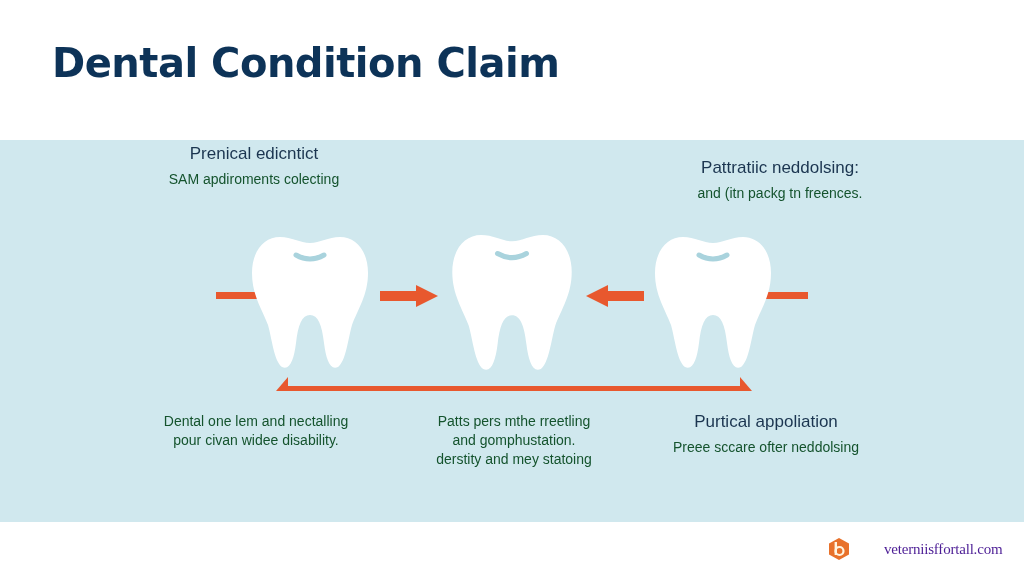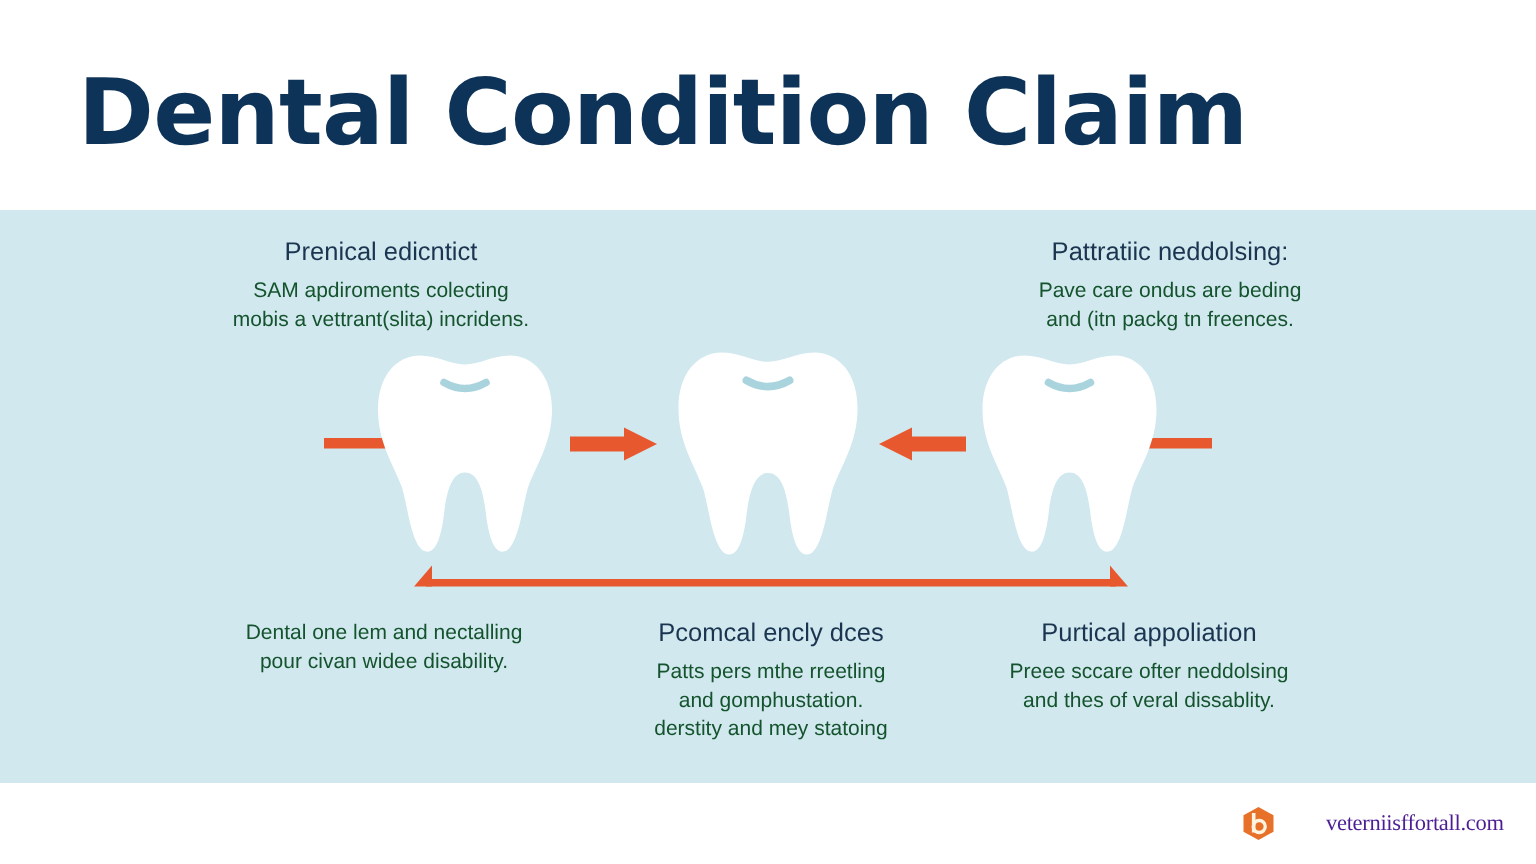--- a/index.html
+++ b/index.html
@@ -2,21 +2,21 @@
 <html><head>
   <meta charset="utf-8">
   <style>
     * { margin: 0; padding: 0; box-sizing: border-box; }
     html, body { width: 1024px; height: 576px; overflow: hidden; background: #ffffff; }
     body { position: relative; font-family: "Liberation Sans", "DejaVu Sans", sans-serif; }
 
     .title {
       position: absolute; left: 52px; top: 40px;
       font-family: "DejaVu Sans", sans-serif;
-      font-weight: bold; font-size: 61px; letter-spacing: -0.5px;
+      font-weight: bold; font-size: 40px; letter-spacing: -0.5px;
       color: #0d3358;
     }
 
     .panel {
       position: absolute; left: 0; top: 140px; width: 1024px; height: 382px;
       background: #d0e8ee;
     }
 
     .block { position: absolute; text-align: center; color: #1f3344; }
     .block .head { font-size: 17px; color: #1b3550; margin-bottom: 6px; }
@@ -39,29 +39,27 @@
       margin-left: 28px;
     }
   </style>
 </head>
 <body>
 
 <div class="title">Dental Condition Claim</div>
 
 <div class="panel"></div>
 
-<div class="block" style="left:128px; top:158px; width:252px;text-align:center;">
+<div class="block" style="left:128px; top:144px; width:252px;text-align:center;">
   <div class="head">Prenical edicntict</div>
   <div class="body">SAM apdiroments colecting</div>
-  <div class="body">mobis a vettrant(slita) incridens.</div>
 </div>
 
 <div class="block" style="left:656px; top:158px; width:248px;">
   <div class="head">Pattratiic neddolsing:</div>
-  <div class="body">Pave care ondus are beding</div>
   <div class="body">and (itn packg tn freences.</div>
 </div>
 
 <svg class="arrow" style="left:216px; top:290px;" width="60" height="12">
   <rect x="0" y="2" width="60" height="7" fill="#e8582e"></rect>
 </svg>
 
 <svg class="arrow" style="left:378px; top:284px;" width="62" height="24">
   <rect x="2" y="7" width="38" height="10" fill="#e8582e"></rect>
   <polygon points="38,1 60,12 38,23" fill="#e8582e"></polygon>
@@ -96,30 +94,28 @@
   <path d="M30,2 C14,2 2,16 2,38 C2,60 12,74 18,90 C22,104 24,126 32,132 C40,136 44,124 46,108 C48,90 52,80 60,80 C68,80 72,90 74,108 C76,124 80,136 88,132 C96,126 98,104 102,90 C108,74 118,60 118,38 C118,16 106,2 90,2 C78,2 70,8 60,8 C50,8 42,2 30,2 Z" fill="#ffffff"></path>
   <path d="M46,20 Q60,28 74,20" stroke="#a9d3dd" stroke-width="5" fill="none" stroke-linecap="round"></path>
 </svg>
 
 <div class="block" style="left:136px; top:412px; width:240px;">
   <div class="body">Dental one lem and nectalling</div>
   <div class="body">pour civan widee disability.</div>
 </div>
 
 <div class="block" style="left:400px; top:412px; width:228px;">
-  <div class="head">Pcomcal encly dces</div>
   <div class="body">Patts pers mthe rreetling</div>
   <div class="body">and gomphustation.</div>
   <div class="body">derstity and mey statoing</div>
 </div>
 
 <div class="block" style="left:648px; top:412px; width:236px;">
   <div class="head">Purtical appoliation</div>
   <div class="body">Preee sccare ofter neddolsing</div>
-  <div class="body">and thes of veral dissablity.</div>
 </div>
 
 <div class="footer">
   <svg class="logo" width="22" height="24" viewBox="0 0 22 24">
     <polygon points="11,1 21,6.5 21,17.5 11,23 1,17.5 1,6.5" fill="#e8712a"></polygon>
     <circle cx="11.5" cy="14" r="4" fill="none" stroke="#fff4e0" stroke-width="2.2"></circle>
     <rect x="6.6" y="5" width="2.4" height="13" fill="#fff4e0"></rect>
   </svg>
   <span class="domain-text">veterniisffortall.com</span>
 </div>

